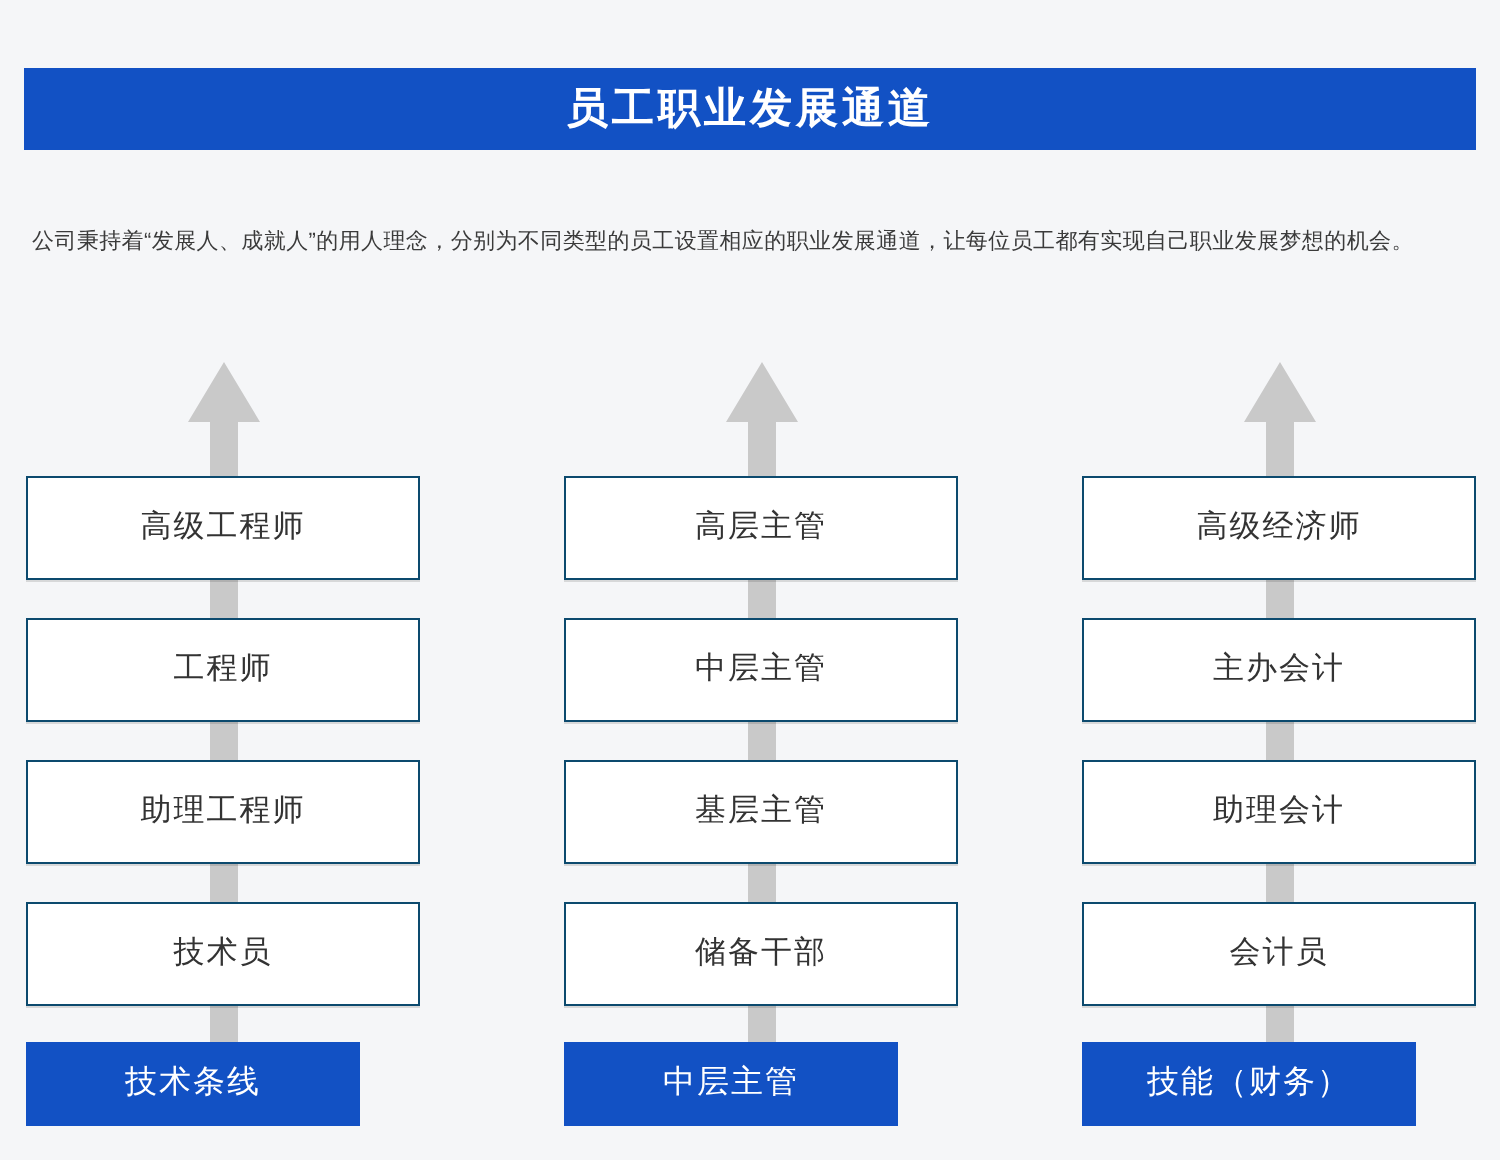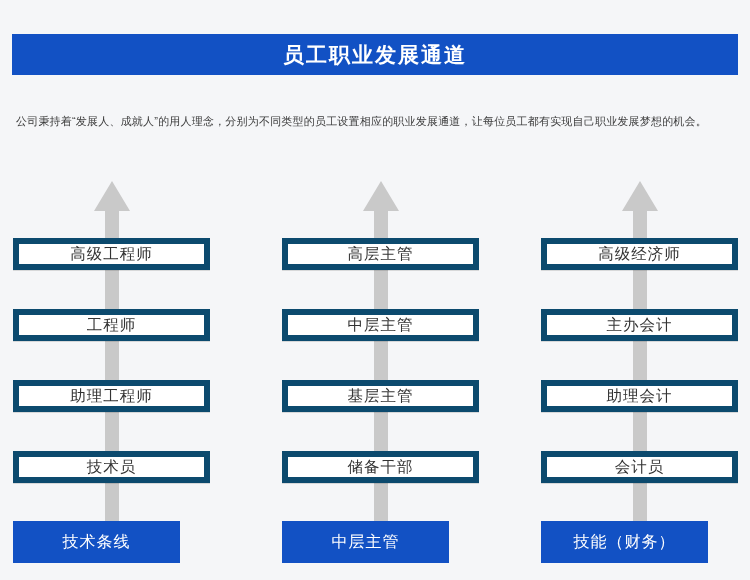--- a/index.html
+++ b/index.html
@@ -91,24 +91,24 @@
     top: 0;
     width: 197px;
     height: 580px;
     z-index: 2;
   }
 
   .level-box {
     position: absolute;
     left: 0;
     width: 197px;
-    height: 32px;
+    height: 52px;
     box-sizing: border-box;
     background: #ffffff;
-    border: 6px solid #0c4a6e;
+    border: 1px solid #0c4a6e;
     display: flex;
     align-items: center;
     justify-content: center;
     box-shadow: 0 1px 0 0 rgba(0,0,0,0.12);
   }
   .level-box .level-label {
     font-size: 15.5px;
     color: #333333;
     letter-spacing: 1px;
     line-height: 1;

